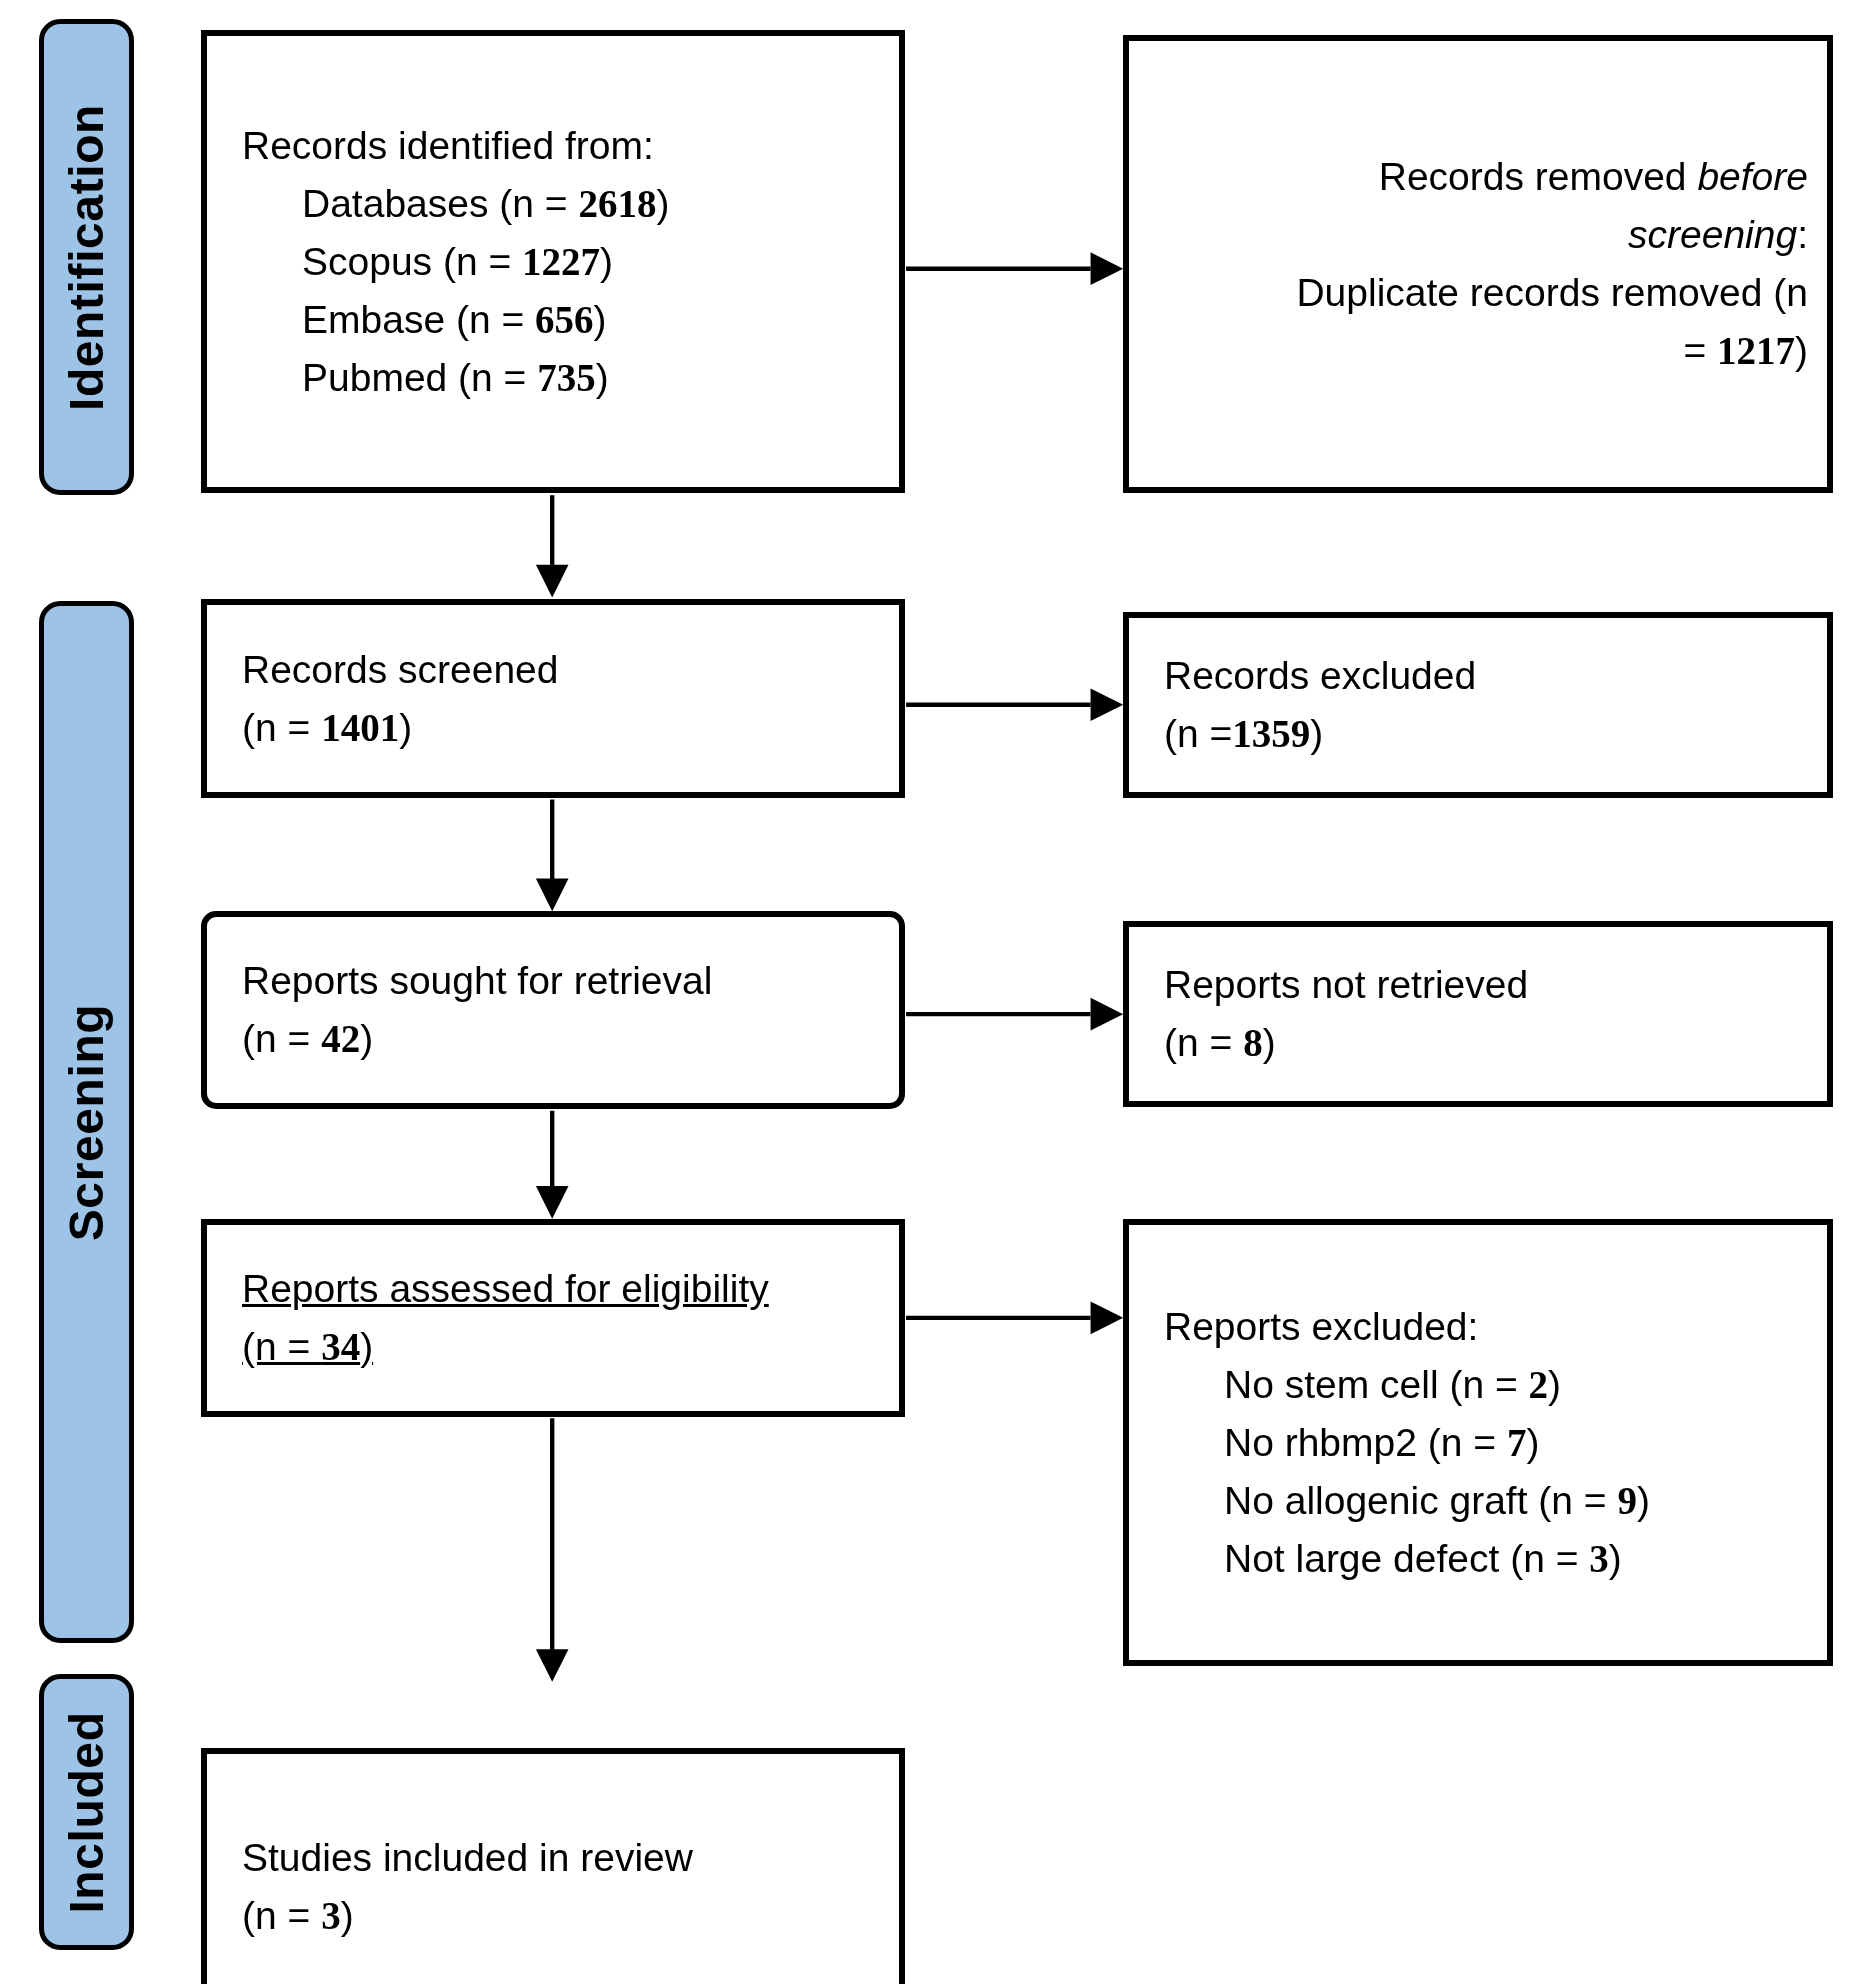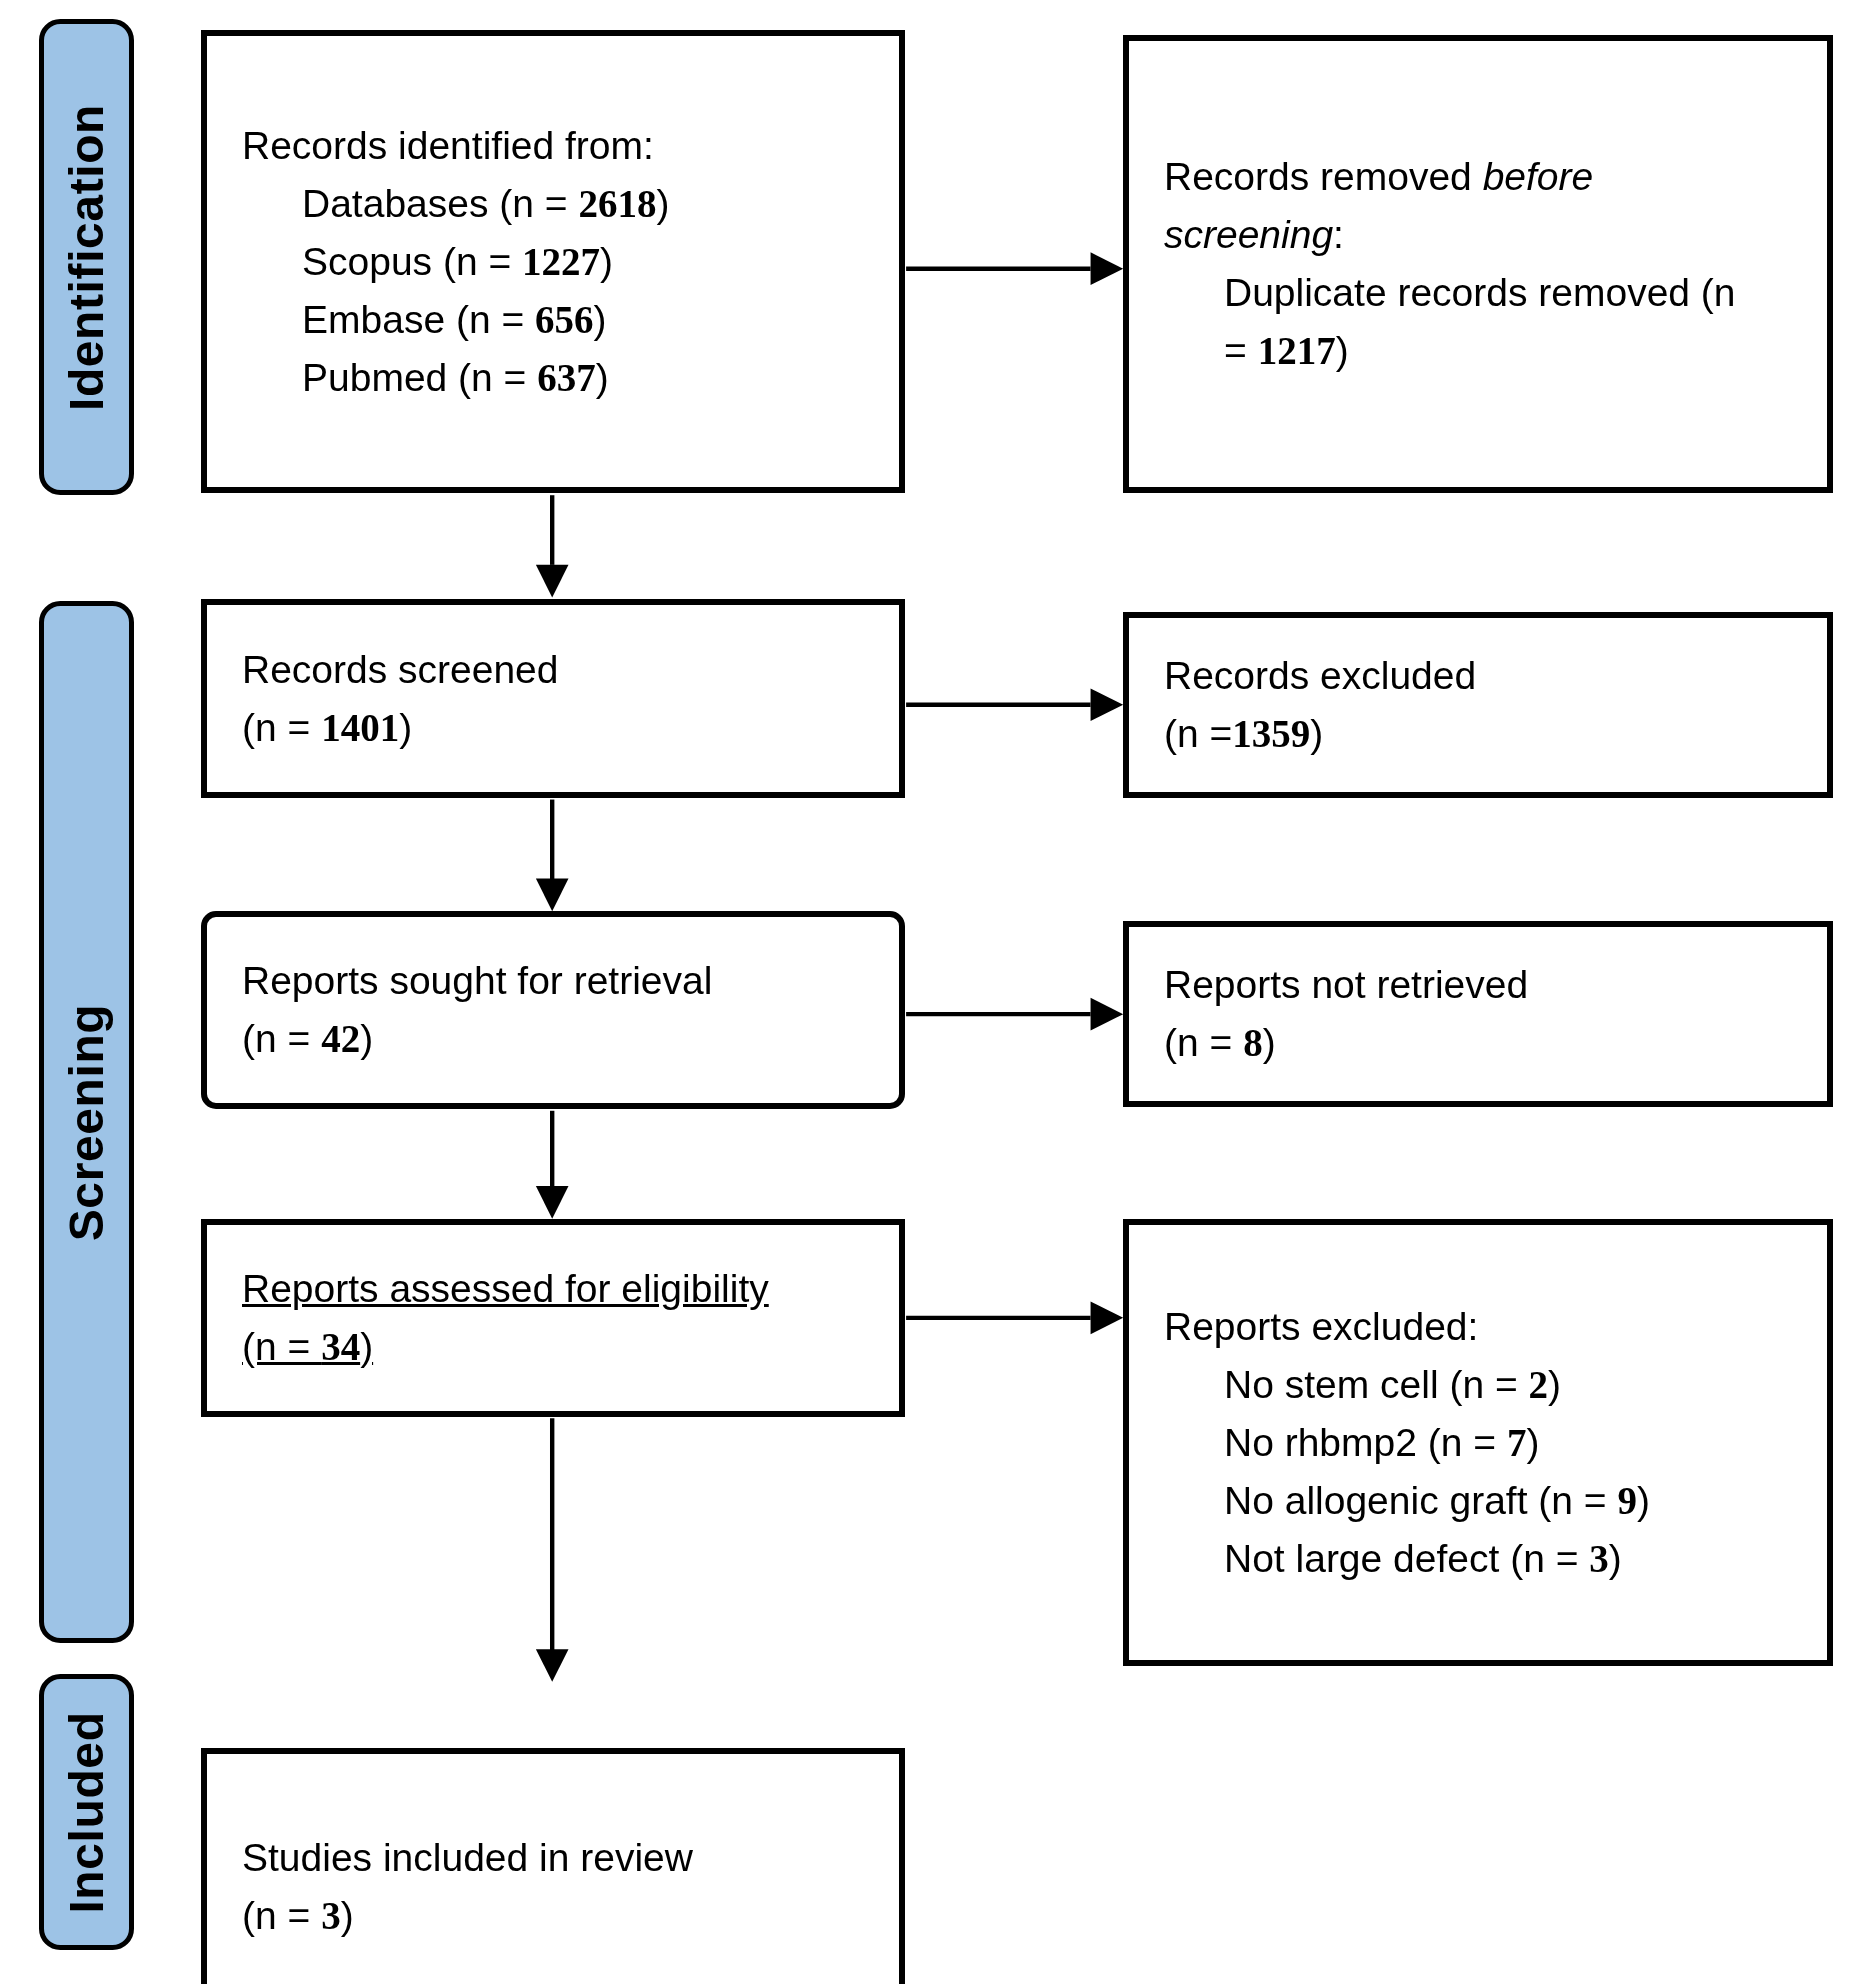--- a/index.html
+++ b/index.html
@@ -127,40 +127,40 @@
   </div>
   <div class="pill" style="top: 1674px; height: 276px; background: rgb(157, 195, 230); border-color: rgb(0, 0, 0);">
     <span class="pill-label">Included</span>
   </div>
 
   <div class="flowbox" style="left:201px; top:30px; width:704px; height:463px;">
       <div class="line"><span>Records identified from:</span></div>
       <div class="line ind"><span>Databases (n = </span><span class="num">2618</span><span>)</span></div>
       <div class="line ind"><span>Scopus (n = </span><span class="num">1227</span><span>)</span></div>
       <div class="line ind"><span>Embase (n = </span><span class="num">656</span><span>)</span></div>
-      <div class="line ind"><span>Pubmed (n = </span><span class="num">637</span><span>)</span></div>
+      <div class="line ind"><span>Pubmed (n = </span><span class="num">735</span><span>)</span></div>
     </div>
   <div class="flowbox" style="left:201px; top:599px; width:704px; height:199px;">
       <div class="line"><span>Records screened</span></div>
       <div class="line"><span>(n = </span><span class="num">1401</span><span>)</span></div>
     </div>
   <div class="flowbox" style="left:201px; top:911px; width:704px; height:198px;border-radius:15px;">
       <div class="line"><span>Reports sought for retrieval</span></div>
       <div class="line"><span>(n = </span><span class="num">42</span><span>)</span></div>
     </div>
   <div class="flowbox" style="left:201px; top:1219px; width:704px; height:198px;text-decoration:underline;">
       <div class="line"><span>Reports assessed for eligibility</span></div>
       <div class="line"><span>(n = </span><span class="num">34</span><span>)</span></div>
     </div>
   <div class="flowbox" style="left:201px; top:1748px; width:704px; height:277px;">
       <div class="line"><span>Studies included in review</span></div>
       <div class="line"><span>(n = </span><span class="num">3</span><span>)</span></div>
     </div>
 
-  <div class="flowbox" style="left:1123px; top:35px; width:710px; height:458px;">
+  <div class="flowbox" style="left:1123px; top:35px; width:710px; height:458px;text-align:right;">
       <div class="line"><span>Records removed </span><span class="it">before</span></div>
       <div class="line"><span class="it">screening</span><span>:</span></div>
       <div class="line ind"><span>Duplicate records removed (n</span></div>
       <div class="line ind"><span>= </span><span class="num">1217</span><span>)</span></div>
     </div>
   <div class="flowbox" style="left:1123px; top:612px; width:710px; height:186px;">
       <div class="line"><span>Records excluded</span></div>
       <div class="line"><span>(n =</span><span class="num">1359</span><span>)</span></div>
     </div>
   <div class="flowbox" style="left:1123px; top:921px; width:710px; height:186px;">

